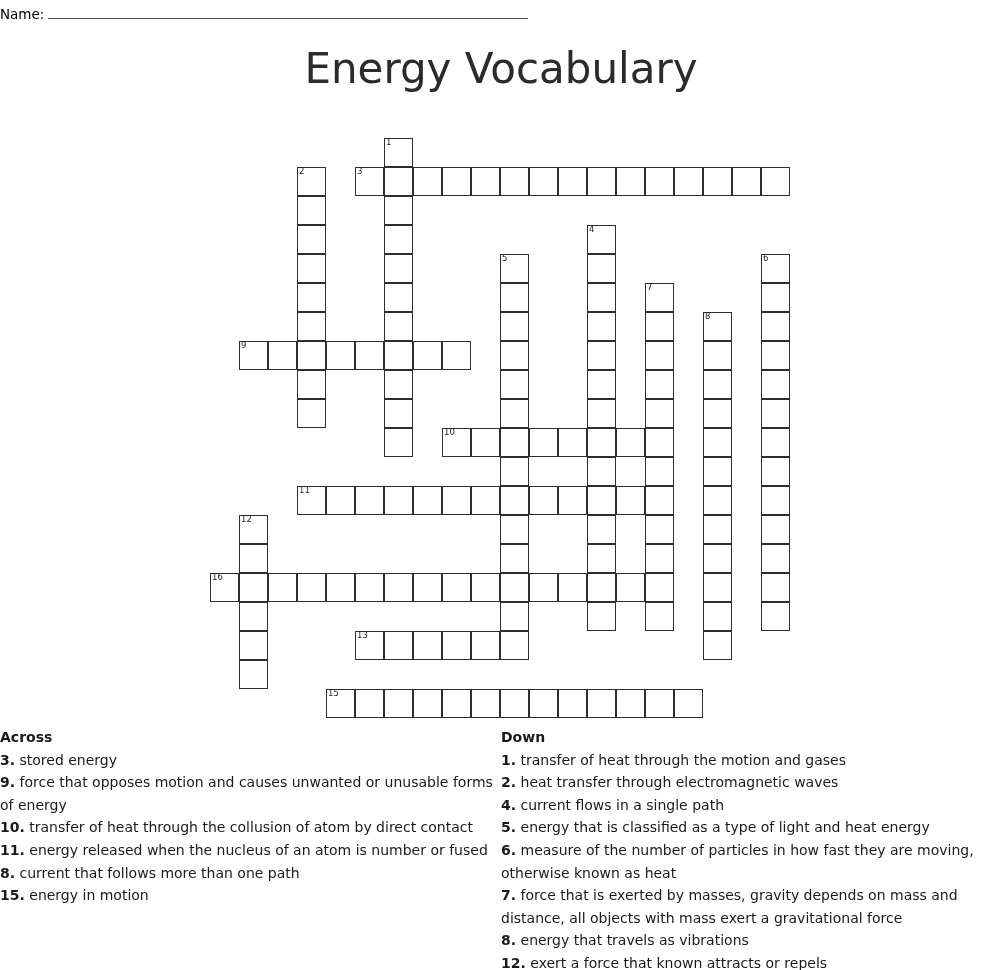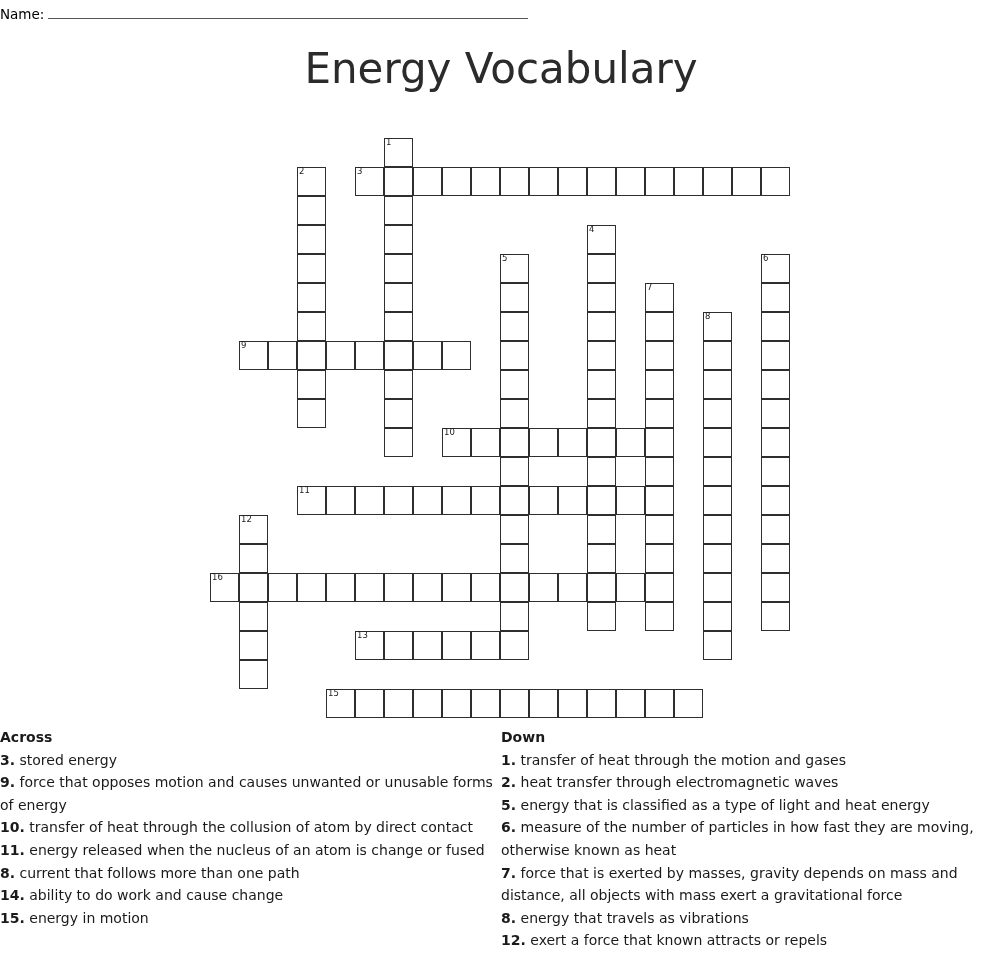--- a/index.html
+++ b/index.html
@@ -269,31 +269,31 @@
     <div class="cell" style="left: 674px; top: 689px;"></div>
   </div>
 
 <div id="clues">
   <div class="clue-col" id="across-col">
     <div class="clue-head">Across</div>
     <div id="across-list">
         <div class="clue"><b>3.</b><span> stored energy</span></div>
         <div class="clue"><b>9.</b><span> force that opposes motion and causes unwanted or unusable forms of energy</span></div>
         <div class="clue"><b>10.</b><span> transfer of heat through the collusion of atom by direct contact</span></div>
-        <div class="clue"><b>11.</b><span> energy released when the nucleus of an atom is change or fused</span></div>
+        <div class="clue"><b>11.</b><span> energy released when the nucleus of an atom is number or fused</span></div>
         <div class="clue"><b>8.</b><span> current that follows more than one path</span></div>
-        <div class="clue"><b>14.</b><span> ability to do work and cause change</span></div>
         <div class="clue"><b>15.</b><span> energy in motion</span></div>
       </div>
   </div>
   <div class="clue-col" id="down-col">
     <div class="clue-head">Down</div>
     <div id="down-list">
         <div class="clue"><b>1.</b><span> transfer of heat through the motion and gases</span></div>
         <div class="clue"><b>2.</b><span> heat transfer through electromagnetic waves</span></div>
+        <div class="clue"><b>4.</b><span> current flows in a single path</span></div>
         <div class="clue"><b>5.</b><span> energy that is classified as a type of light and heat energy</span></div>
         <div class="clue"><b>6.</b><span> measure of the number of particles in how fast they are moving, otherwise known as heat</span></div>
         <div class="clue"><b>7.</b><span> force that is exerted by masses, gravity depends on mass and distance, all objects with mass exert a gravitational force</span></div>
         <div class="clue"><b>8.</b><span> energy that travels as vibrations</span></div>
         <div class="clue"><b>12.</b><span> exert a force that known attracts or repels</span></div>
       </div>
   </div>
 </div>
 
 </body></html>

